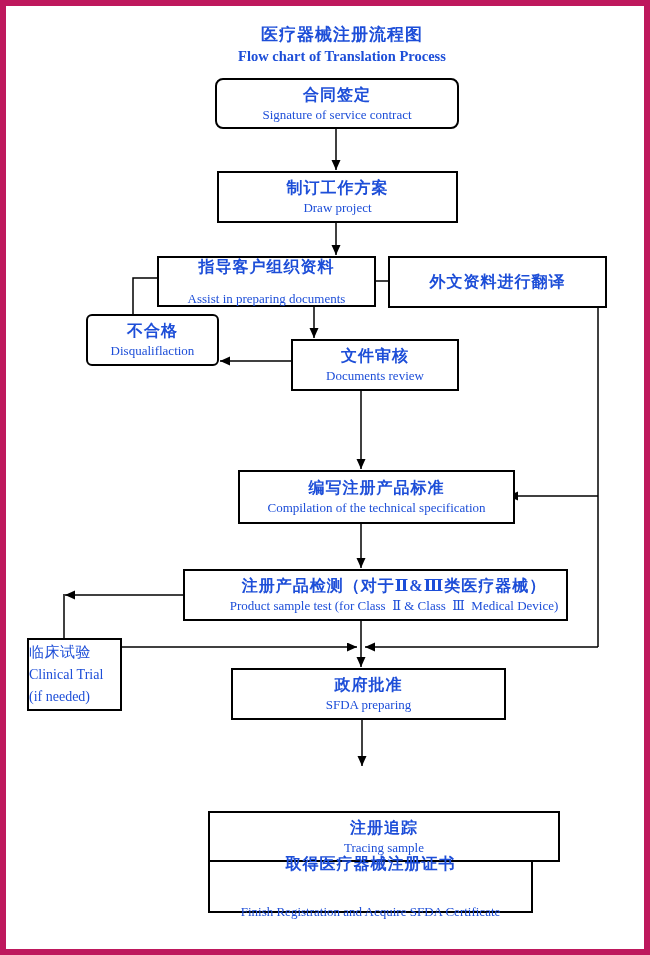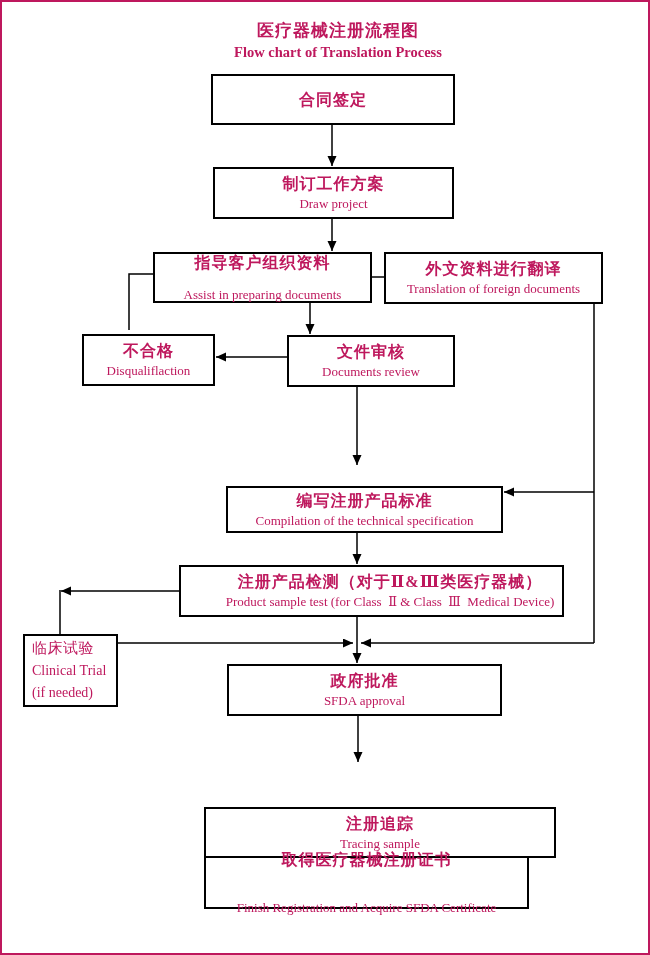--- a/index.html
+++ b/index.html
@@ -1,23 +1,23 @@
 <!DOCTYPE html>
 <html><head>
 <meta charset="utf-8">
 <style>
   html,body{margin:0;padding:0;background:#fff;}
   #page{
     position:relative;
     width:650px;height:955px;
     background:#ffffff;
-    border:2px solid #be185d;
+    border:6px solid #be185d;
     box-sizing:border-box;
     font-family:"Liberation Serif","DejaVu Serif",serif;
-    color:#be185d;
+    color:#1d4ed8;
     overflow:hidden;
   }
   #titleblock{
     position:absolute;left:106px;top:18px;width:460px;
     text-align:center;
   }
   .title-zh{
     display:block;
     font-size:17px;font-weight:bold;
     letter-spacing:1px;
@@ -44,21 +44,21 @@
     letter-spacing:1px;
     white-space:pre;
   }
   .node .en{
     font-size:13px;
     white-space:pre;
   }
   .node.small-left{
     align-items:flex-start;
     justify-content:center;
-    padding-left:7px;
+    padding-left:0;
     text-align:left;
     line-height:1.55;
   }
   .node.small-left .zh{
     font-weight:normal;font-size:15px;letter-spacing:0.5px;
   }
   .node.small-left .en,.node.small-left .note{
     font-size:14px;
   }
 </style>
@@ -108,68 +108,68 @@
       <line x1="116" y1="641" x2="351" y2="641" marker-end="url(#arr)"></line>
 
       <line x1="355" y1="615" x2="355" y2="661" marker-end="url(#arr)"></line>
 
       <line x1="356" y1="714" x2="356" y2="760" marker-end="url(#arr)"></line>
 
       <line x1="356" y1="812" x2="356" y2="853" marker-end="url(#arr)"></line>
     </g>
   </svg>
 
-  <div class="node" style="left:209px;top:72px;width:244px;height:51px;">
+  <div class="node" style="left:209px;top:72px;width:244px;height:51px;border-radius:8px;">
     <span class="zh">合同签定</span>
+    <span class="en">Signature of service contract</span>
   </div>
 
   <div class="node" style="left:211px;top:165px;width:241px;height:52px;">
     <span class="zh">制订工作方案</span>
     <span class="en">Draw project</span>
   </div>
 
   <div class="node" style="left:151px;top:250px;width:219px;height:51px;gap:12px;">
     <span class="zh">指导客户组织资料</span>
     <span class="en">Assist in preparing documents</span>
   </div>
 
   <div class="node" style="left:382px;top:250px;width:219px;height:52px;">
     <span class="zh">外文资料进行翻译</span>
-    <span class="en">Translation of foreign documents</span>
   </div>
 
-  <div class="node" style="left:80px;top:332px;width:133px;height:52px;">
+  <div class="node" style="left:80px;top:308px;width:133px;height:52px;border-radius:6px;">
     <span class="zh">不合格</span>
     <span class="en">Disqualiflaction</span>
   </div>
 
   <div class="node" style="left:285px;top:333px;width:168px;height:52px;">
     <span class="zh">文件审核</span>
     <span class="en">Documents review</span>
   </div>
 
-  <div class="node" style="left:224px;top:464px;width:277px;height:47px;margin-top:20px;">
+  <div class="node" style="left:232px;top:464px;width:277px;height:54px;">
     <span class="zh">编写注册产品标准</span>
     <span class="en">Compilation of the technical specification</span>
   </div>
 
   <div class="node" style="left:177px;top:563px;width:385px;height:52px;padding-left:37px;">
     <span class="zh">注册产品检测（对于Ⅱ&amp;Ⅲ类医疗器械）</span>
     <span class="en">Product sample test (for Class  Ⅱ &amp; Class  Ⅲ  Medical Device)</span>
   </div>
 
   <div class="node small-left" style="left:21px;top:632px;width:95px;height:73px;">
     <span class="zh">临床试验</span>
     <span class="en">Clinical Trial</span>
     <span class="note">(if needed)</span>
   </div>
 
   <div class="node" style="left:225px;top:662px;width:275px;height:52px;">
     <span class="zh">政府批准</span>
-    <span class="en">SFDA approval</span>
+    <span class="en">SFDA preparing</span>
   </div>
 
   <div class="node" style="left:202px;top:761px;width:352px;height:51px;margin-top:44px;">
     <span class="zh">注册追踪</span>
     <span class="en">Tracing sample</span>
   </div>
 
   <div class="node" style="left:202px;top:854px;width:325px;height:53px;gap:28px;">
     <span class="zh">取得医疗器械注册证书</span>
     <span class="en">Finish Registration and Acquire SFDA Certificate</span>

